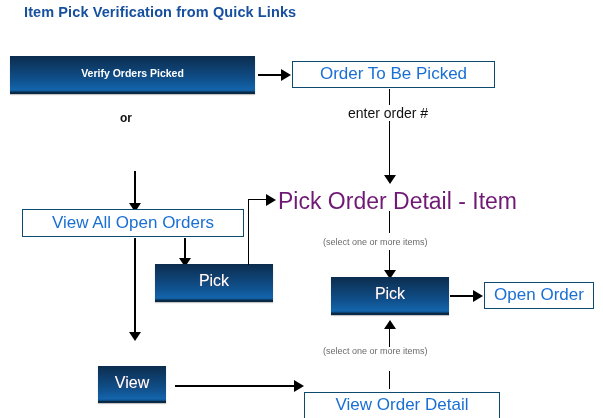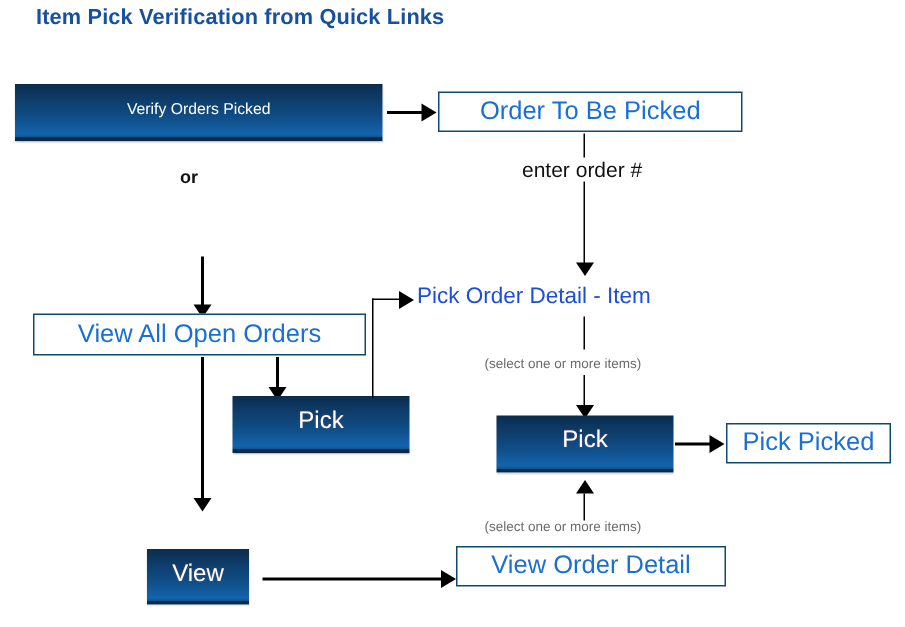--- a/index.html
+++ b/index.html
@@ -38,21 +38,21 @@
     background: linear-gradient(to bottom,
         #0b2c4d 0%,
         #0d3760 18%,
         #10508c 62%,
         #1364ab 88%,
         #0f5592 93%,
         #0a2946 94%,
         #0a2946 100%);
     color: #ffffff;
     font-size: 10.5px;
-    font-weight: normal;
+    font-weight: bold;
     display: flex;
     align-items: center;
     justify-content: center;
     text-align: center;
     line-height: 1;
     box-shadow: 0 1px 1px rgba(150,150,150,0.55);
   }
   .btn.wide { font-size: 10.5px; }
   .btn.small {
     font-weight: normal;
@@ -73,22 +73,22 @@
     align-items: center;
     justify-content: center;
     white-space: nowrap;
     line-height: 1;
   }
   .linkbox .lb-label { position: relative; top: -1px; }
 
   
   .plaintext-link {
     position: absolute;
-    color: #1d4ed8;
-    font-size: 15px;
+    color: #701a75;
+    font-size: 23px;
     white-space: nowrap;
     line-height: 1;
   }
 
   
   .note {
     position: absolute;
     color: #111111;
     font-size: 14px;
     white-space: nowrap;
@@ -192,32 +192,32 @@
   <div class="arrow-down" style="left:384px; top:270px;"></div>
 
   <div class="btn small" style="left:331px; top:277px; width:118px; height:38px;">
     <span class="btn-label">Pick</span>
   </div>
 
   <div class="hline" style="left:450px; top:295px; width:28px;"></div>
   <div class="arrow-right" style="left:473px; top:290px;"></div>
 
   <div class="linkbox" style="left:484px; top:282px; width:110px; height:27px;">
-    <span class="lb-label">Pick Picked</span>
+    <span class="lb-label">Open Order</span>
   </div>
 
   <div class="vline" style="left:389px; top:371px; width:1px; height:18px;"></div>
   <div class="note gray" style="left:323px; top:347px;">(select one or more items)</div>
   <div class="vline" style="left:389px; top:329px; width:1px; height:18px;"></div>
   <div class="arrow-up" style="left:384px; top:320px;"></div>
 
   <div class="btn small" style="left:98px; top:366px; width:68px; height:37px;">
     <span class="btn-label">View</span>
   </div>
 
   <div class="hline" style="left:175px; top:385px; width:124px;"></div>
   <div class="arrow-right" style="left:294px; top:380px;"></div>
 
-  <div class="linkbox" style="left:304px; top:364px; width:180px; height:27px;">
+  <div class="linkbox" style="left:304px; top:392px; width:196px; height:27px;">
     <span class="lb-label">View Order Detail</span>
   </div>
 
 </div>
 
 </body></html>

